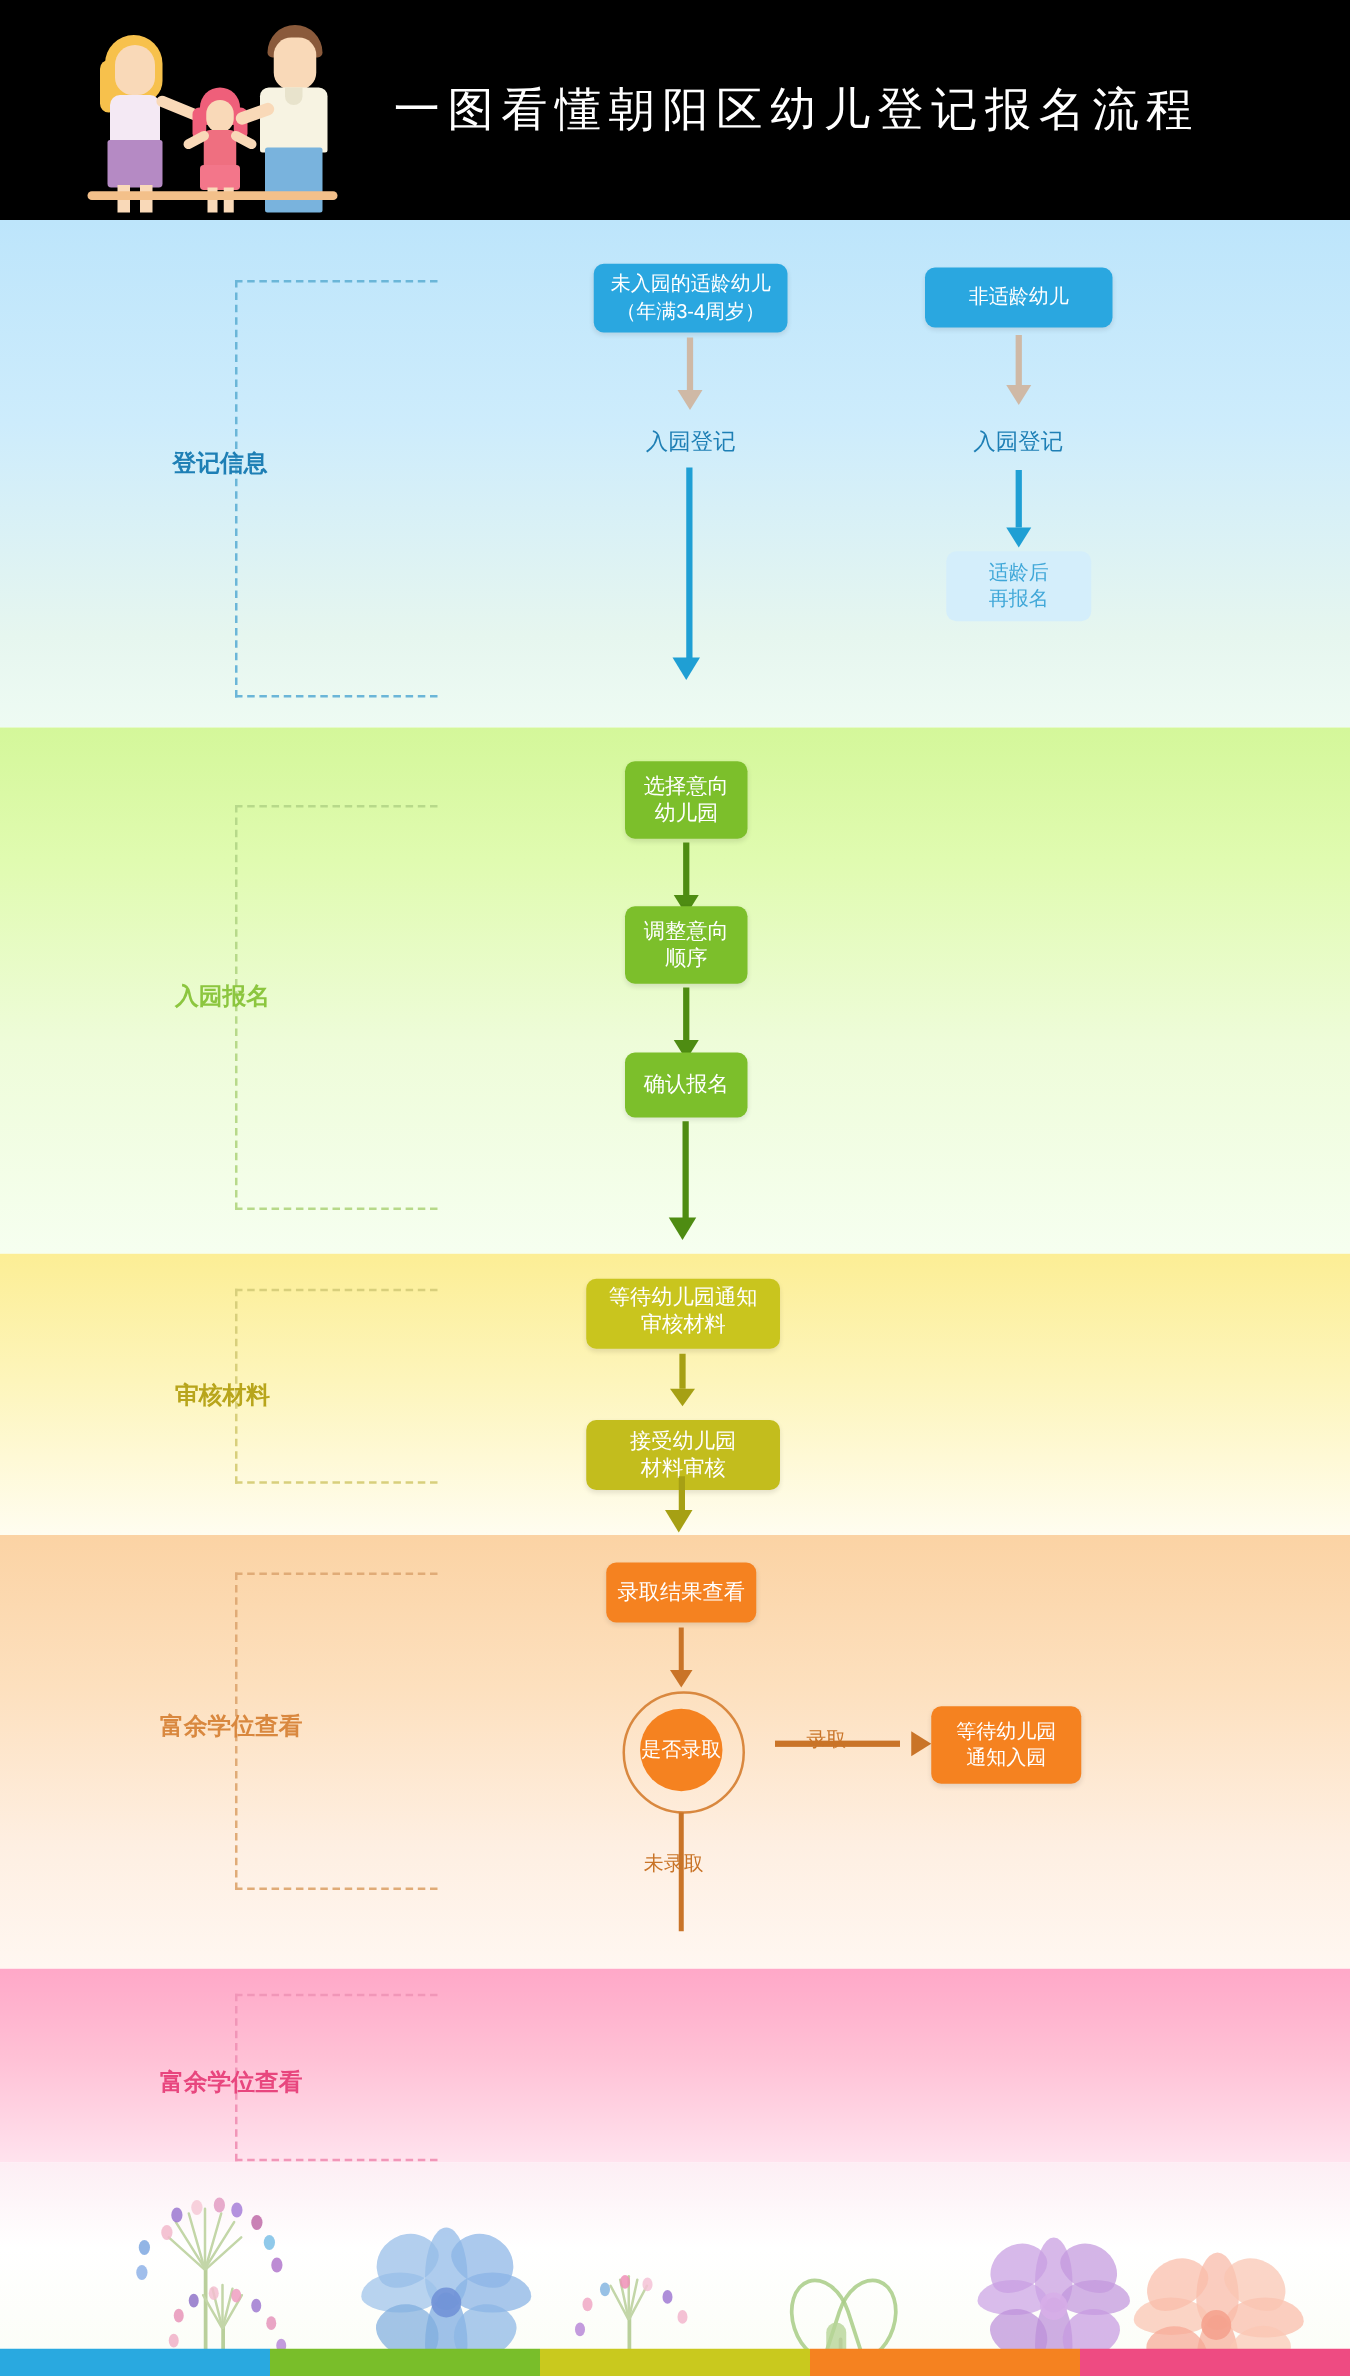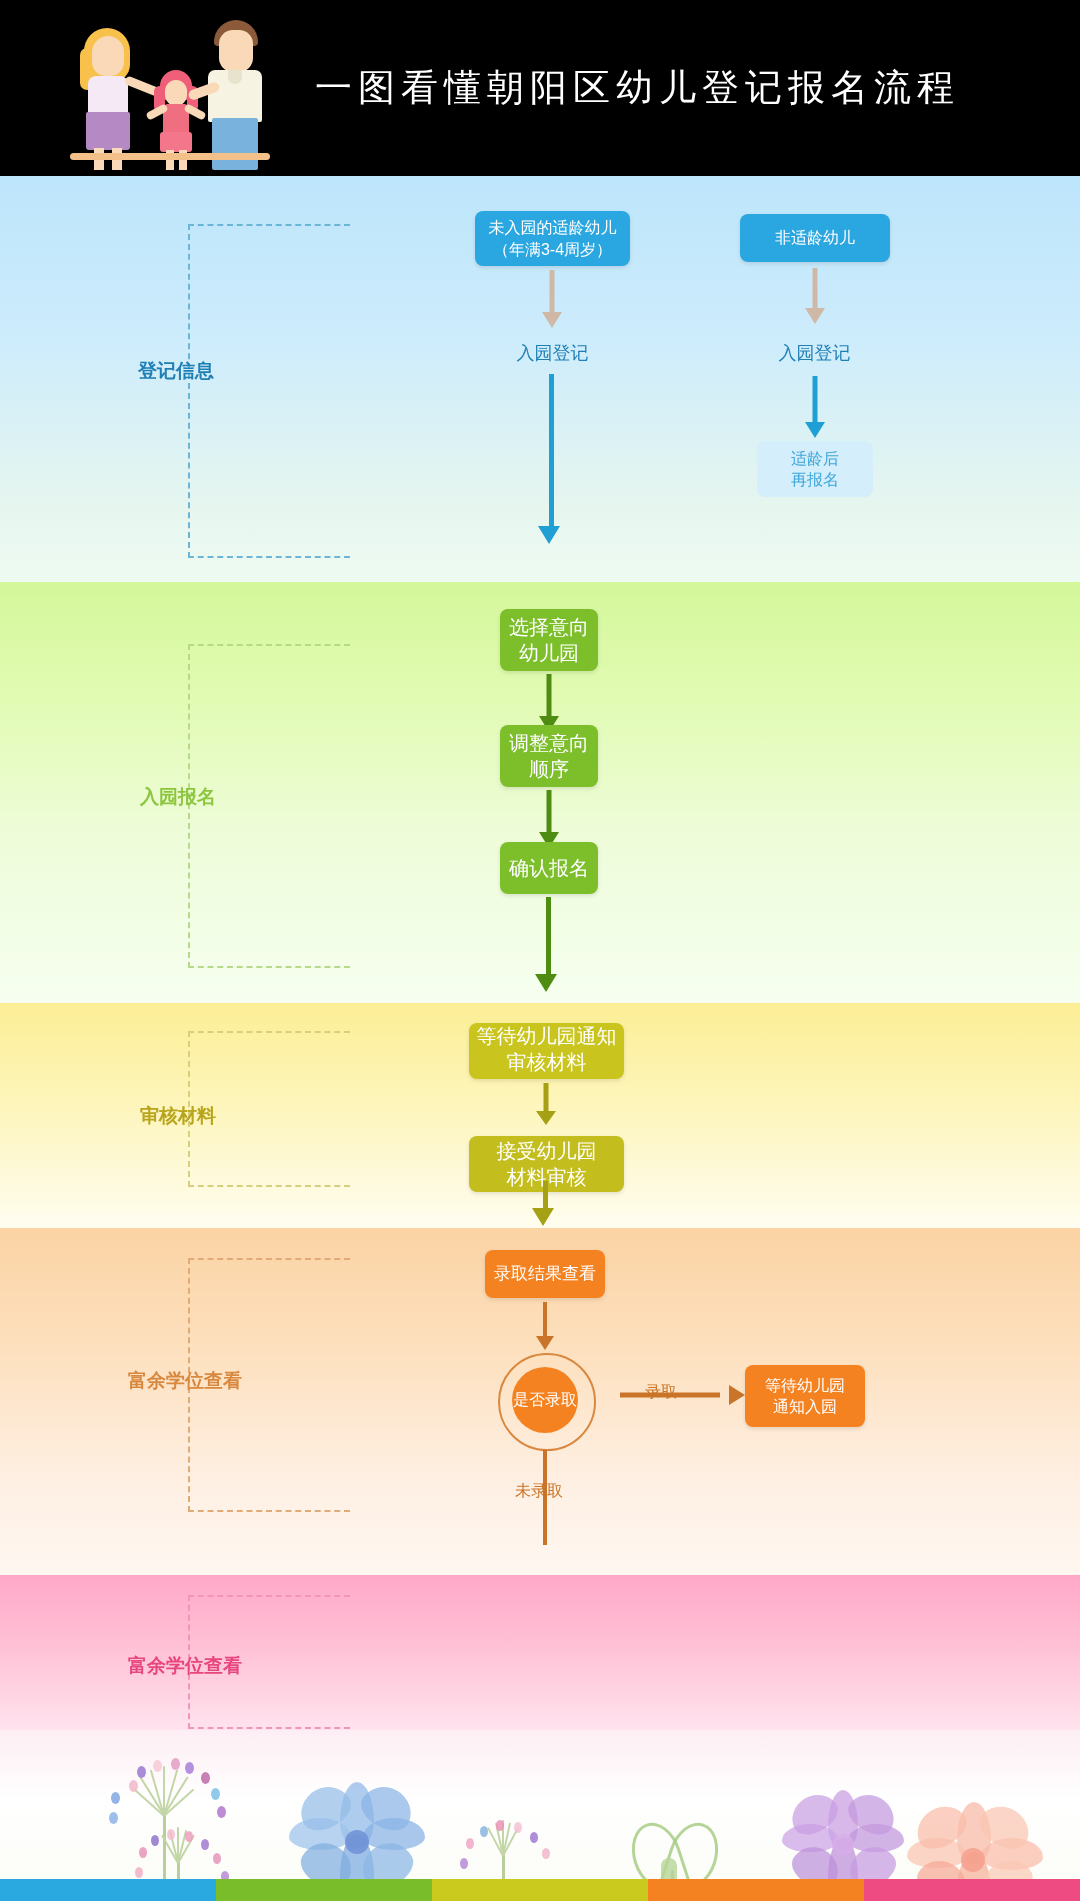--- a/index.html
+++ b/index.html
@@ -65,21 +65,21 @@
   #sec-spare{top:1575px;height:155px;background:linear-gradient(180deg,#ffa8c8 0%,#ffc0d5 45%,#ffe3ee 100%);}
 
   
   .bracket{position:absolute;border-style:dashed;border-width:2px;border-right:none;}
   .sec-label{position:absolute;font-size:19px;font-weight:bold;white-space:nowrap;}
 
   
   .node{
     position:absolute;border-radius:8px;color:#ffffff;
     display:flex;align-items:center;justify-content:center;
-    text-align:center;line-height:1.32;font-size:20px;
+    text-align:center;line-height:1.32;font-size:17px;
     box-shadow:0 2px 4px rgba(0,0,0,.10);
     white-space:pre-line;
   }
   .plaintext{
     position:absolute;font-size:18px;white-space:nowrap;text-align:center;
   }
   
   .v-arrow{position:absolute;}
   .v-arrow .shaft{position:absolute;left:50%;transform:translateX(-50%);width:5px;top:0;}
   .v-arrow .head{position:absolute;left:50%;transform:translateX(-50%);bottom:0;width:0;height:0;border-left:10px solid transparent;border-right:10px solid transparent;}

